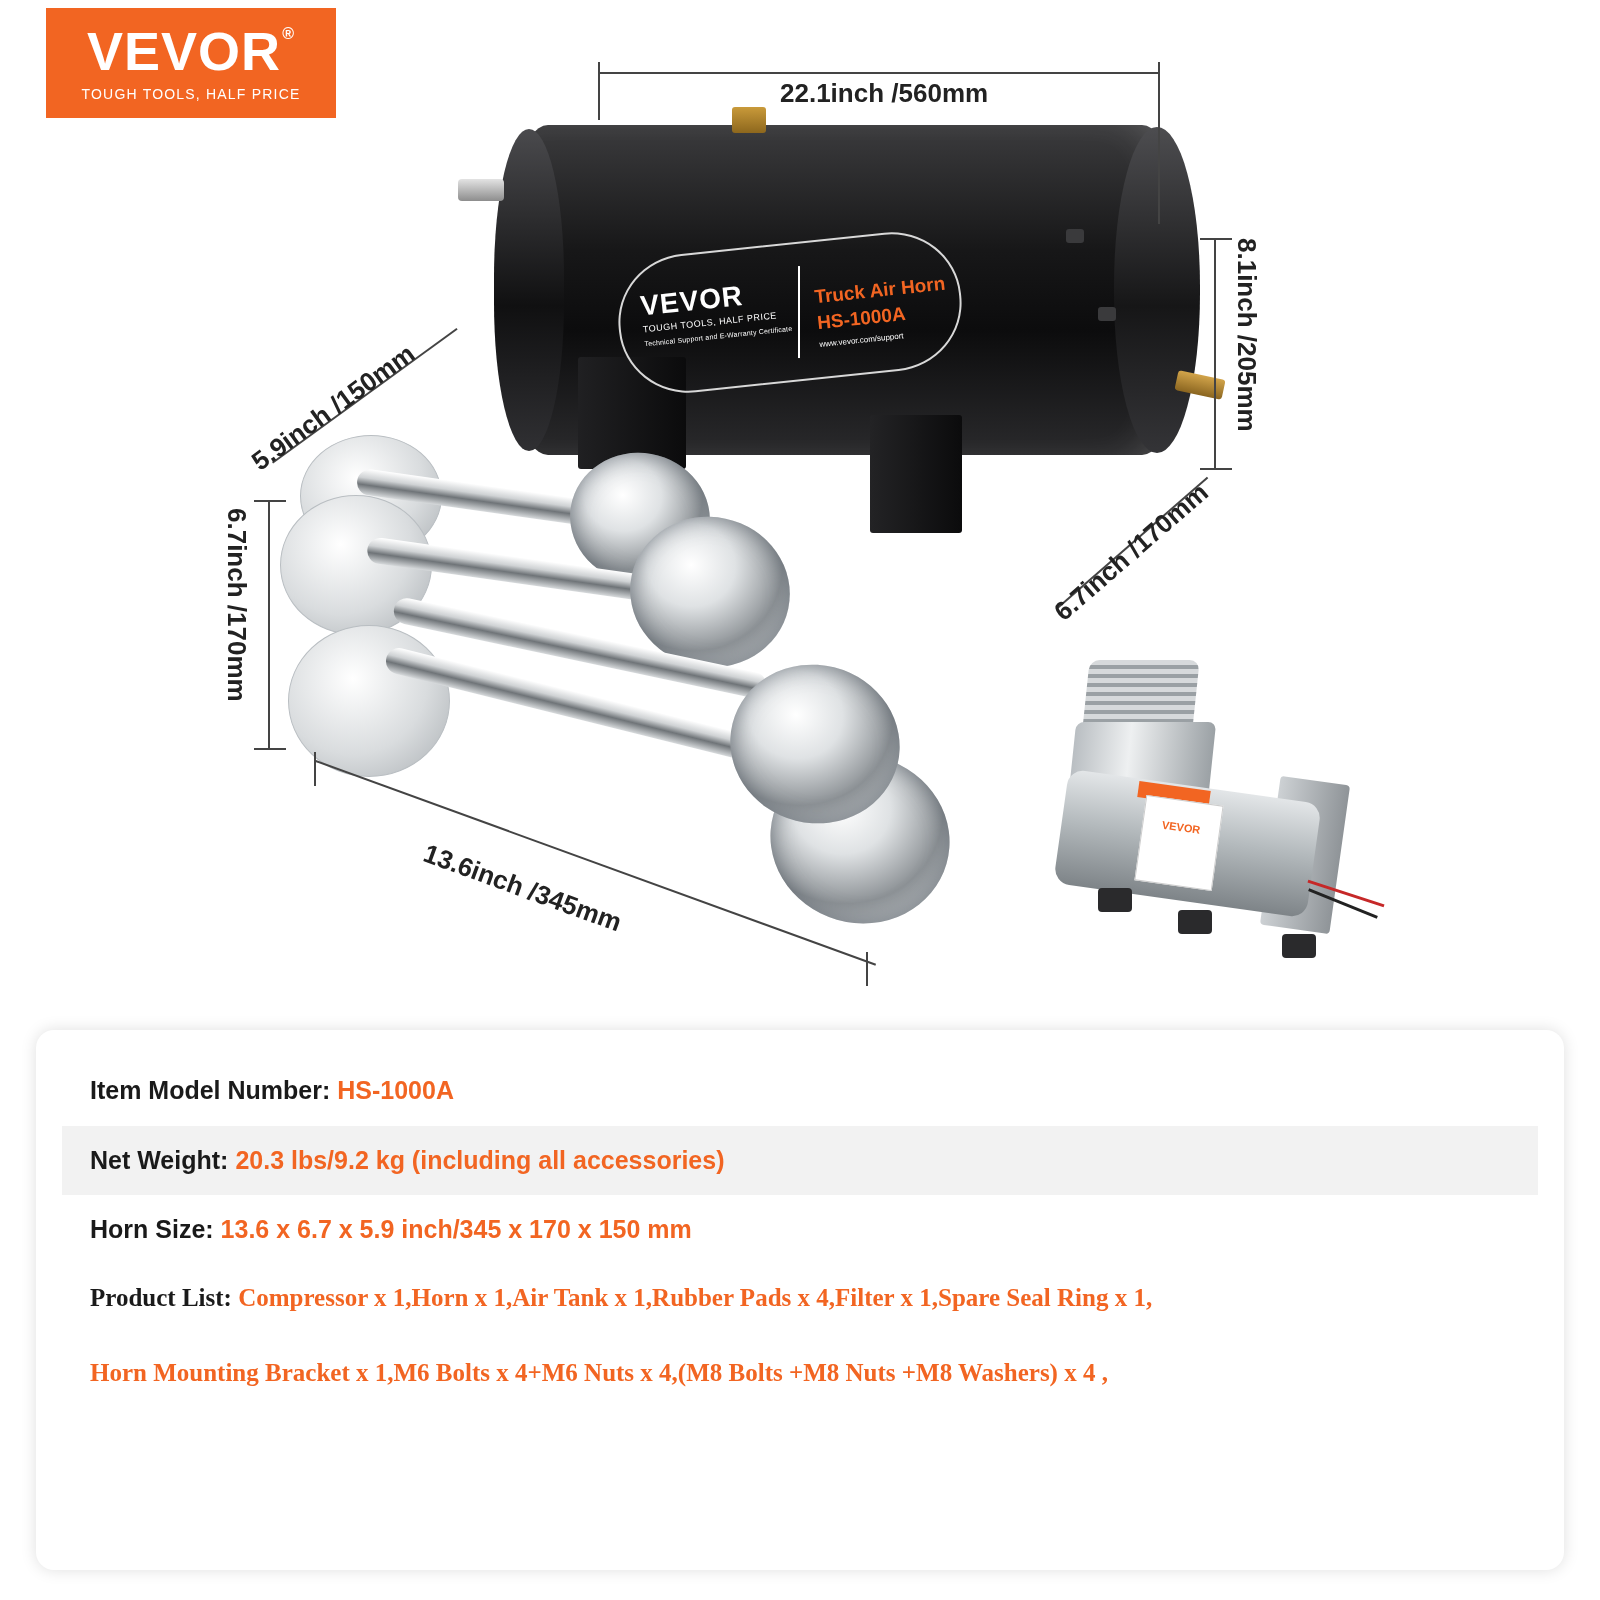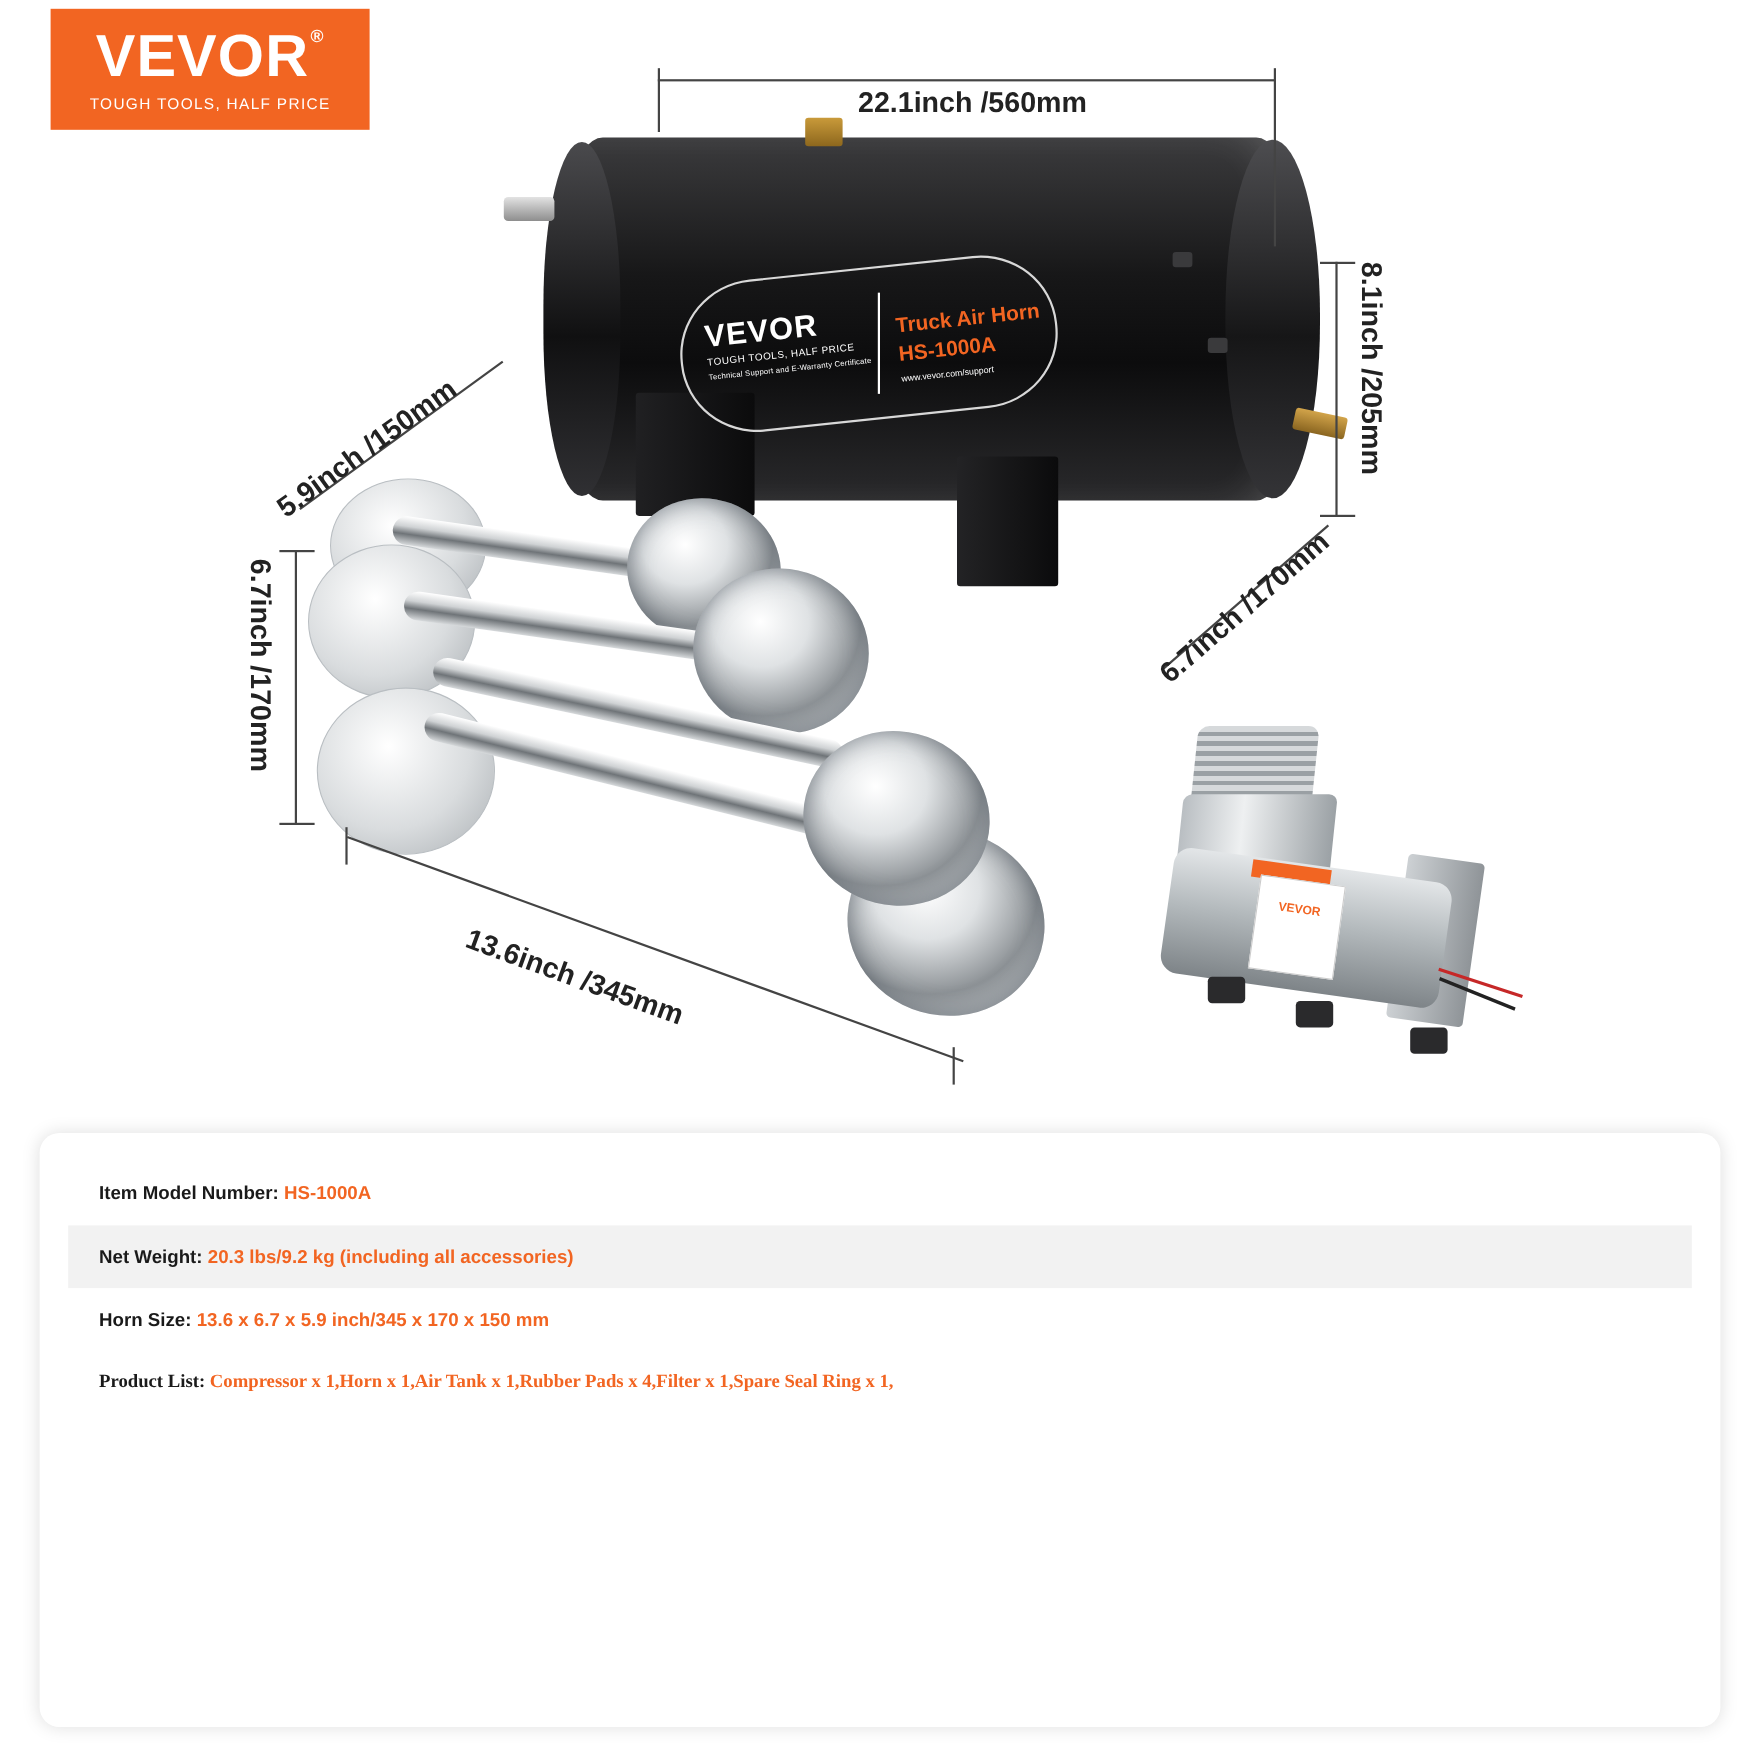--- a/index.html
+++ b/index.html
@@ -174,21 +174,21 @@
 
   
   .panel{
     position:absolute;left:36px;top:1030px;width:1528px;height:540px;
     background:#ffffff;border-radius:18px;
     box-shadow:0 0 16px rgba(0,0,0,.13);
     padding:26px 0 0 0;box-sizing:border-box;
   }
   .row{
     margin:0 26px;padding:16px 28px;box-sizing:border-box;
-    font-size:17px;color:#1a1a1a;font-weight:bold;line-height:1.5;
+    font-size:25px;color:#1a1a1a;font-weight:bold;line-height:1.5;
   }
   .row.alt{background:#f2f2f2;}
   .row .val{color:#f26522;font-weight:bold;}
   .row.list{padding-top:14px;padding-bottom:18px;font-family:Liberation Serif, serif;}
   .row.list .val{display:inline;}
 </style>
 </head>
 <body>
 
 <div class="logo">
@@ -308,15 +308,15 @@
   <div class="row">
     <span>Horn Size:</span>
     <span class="val">13.6 x 6.7 x 5.9 inch/345 x 170 x 150 mm</span>
   </div>
 
 
   <div class="row list">
     <span>Product List:</span>
     <span class="val">Compressor x 1,Horn x 1,Air Tank x 1,Rubber Pads x 4,Filter x 1,Spare Seal Ring x 1,</span><br>
     <br>
-    <br>
+    <span class="val">Horn Mounting Bracket x 1,M6 Bolts x 4+M6 Nuts x 4,(M8 Bolts +M8 Nuts +M8 Washers) x 4 ,</span><br>
   </div>
 </div>
 
 </body></html>

